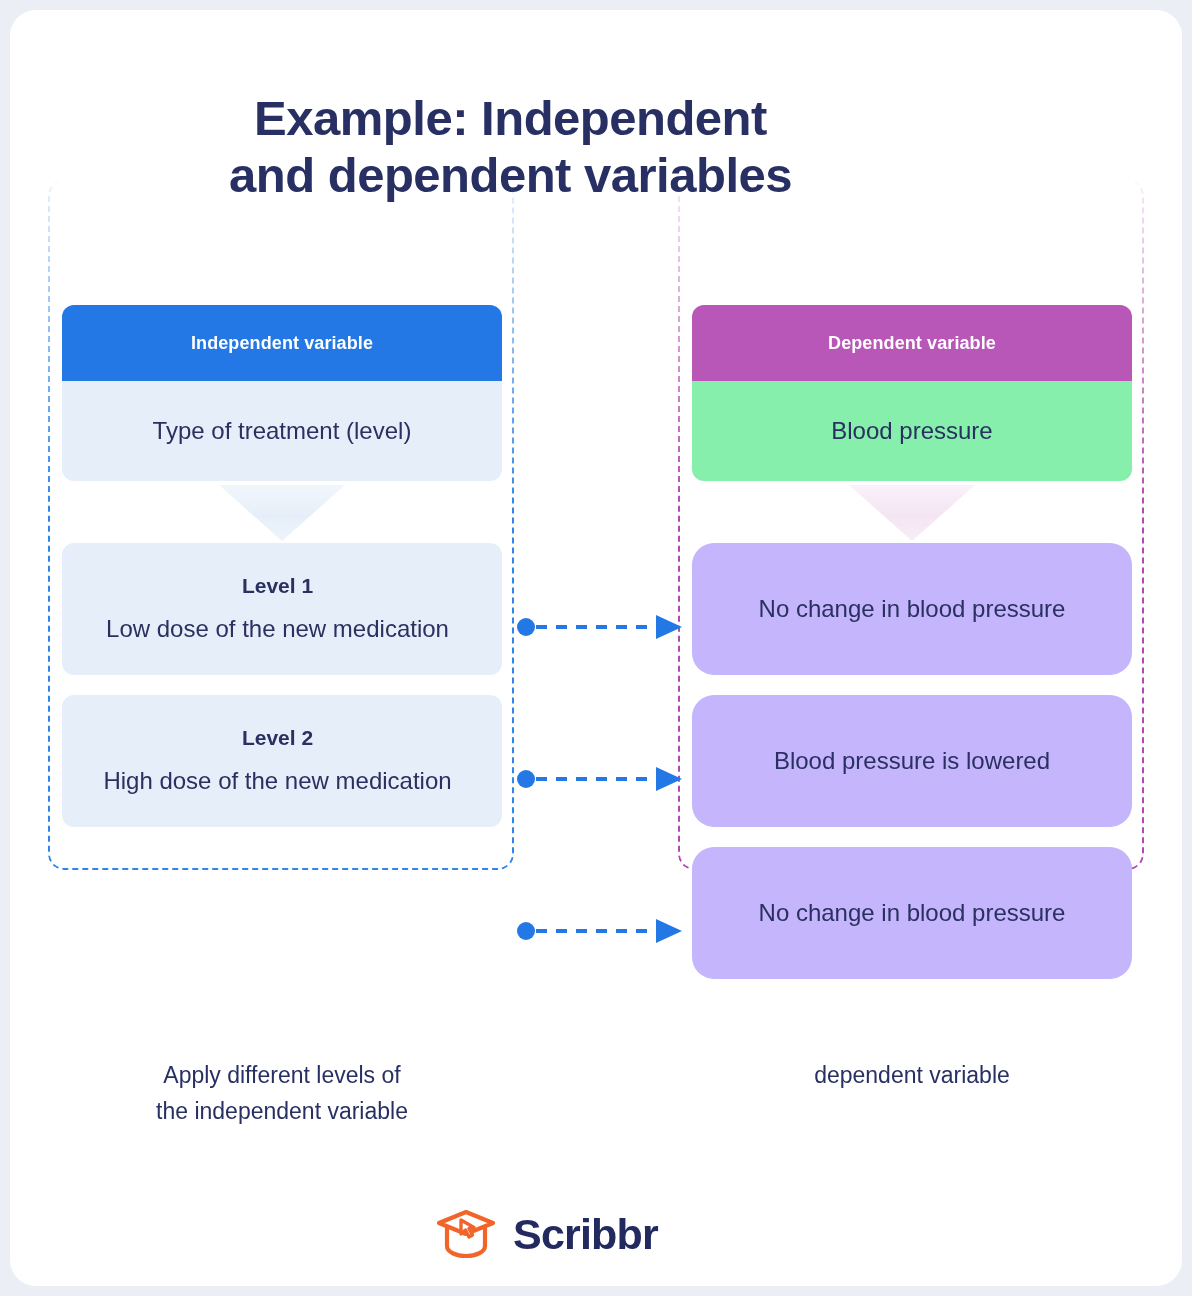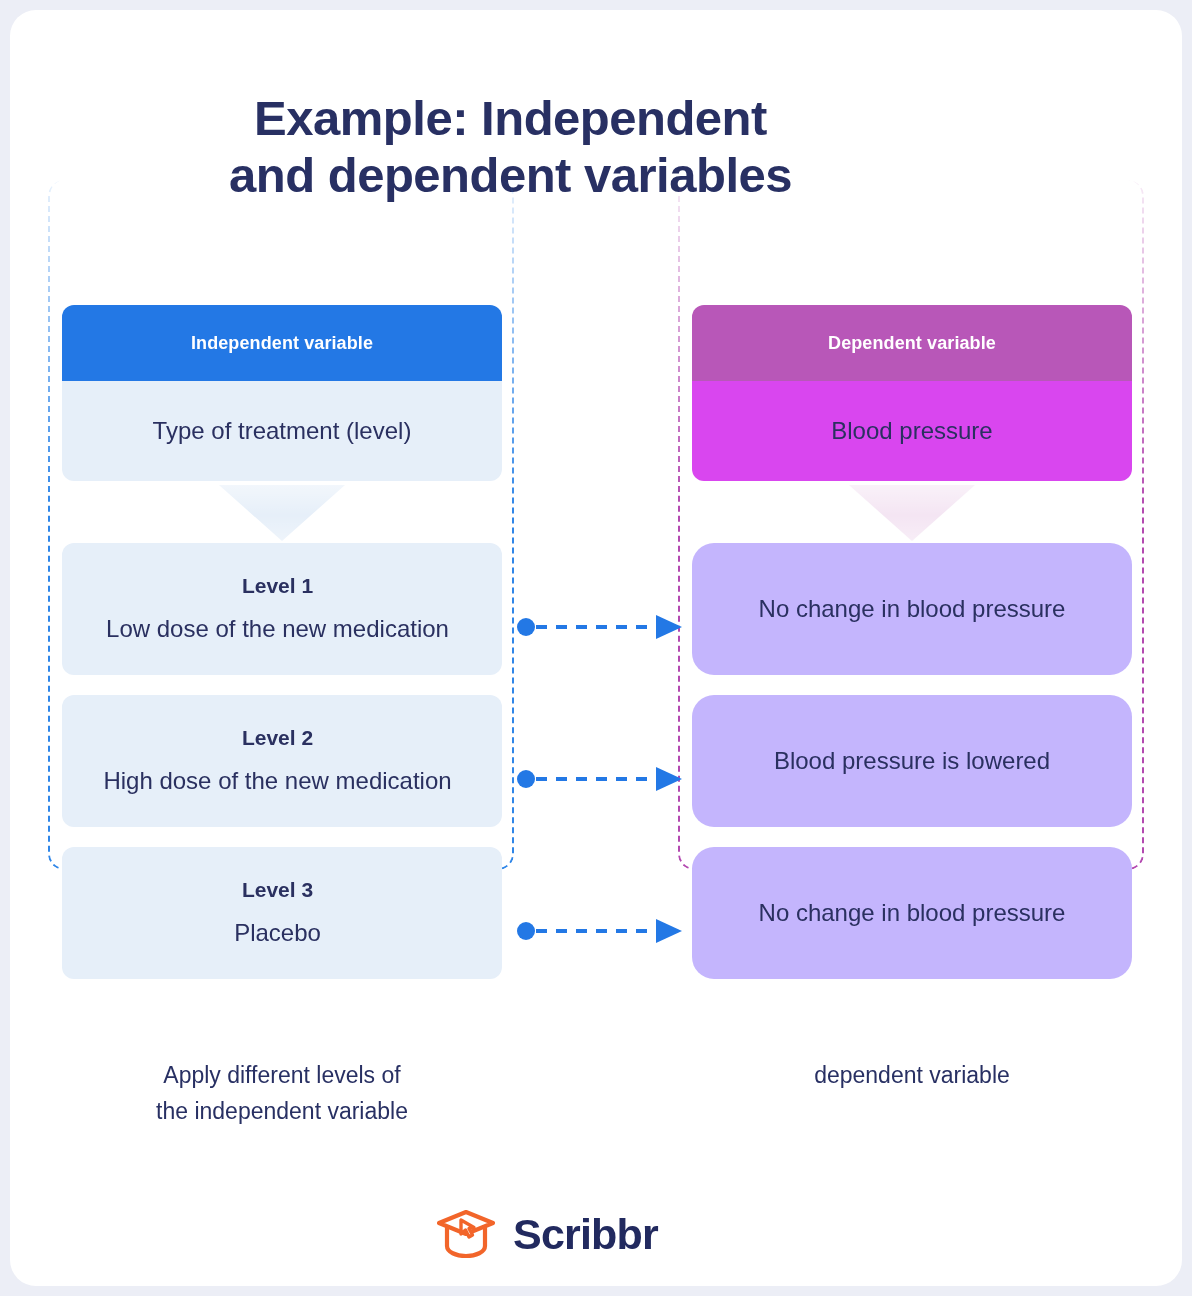--- a/index.html
+++ b/index.html
@@ -89,21 +89,21 @@
     display: flex;
     align-items: center;
     justify-content: center;
     color: #2a3060;
     font-size: 24px;
     text-align: center;
     padding: 0 18px;
     box-sizing: border-box;
   }
   .head-body.blue   { background: #e6eff9; }
-  .head-body.purple { background: #d946ef; }
+  .head-body.purple { background: #86efac; }
 
   
   .tri-wrap {
     position: relative;
     height: 62px;
     display: flex;
     justify-content: center;
     align-items: flex-start;
   }
   .tri {
@@ -217,24 +217,20 @@
     <div class="item-box blue spaced">
       <div class="item-title">Level 1</div>
       <div class="item-text">Low dose of the new medication</div>
     </div>
 
     <div class="item-box blue spaced">
       <div class="item-title">Level 2</div>
       <div class="item-text">High dose of the new medication</div>
     </div>
 
-    <div class="item-box blue spaced">
-      <div class="item-title">Level 3</div>
-      <div class="item-text">Placebo</div>
-    </div>
   </div>
 
   <div class="column col-right">
     <div class="head-bar purple">Dependent variable</div>
     <div class="head-body purple">Blood pressure</div>
 
     <div class="tri-wrap">
       <div class="tri purple"></div>
       <div class="fade"></div>
     </div>

